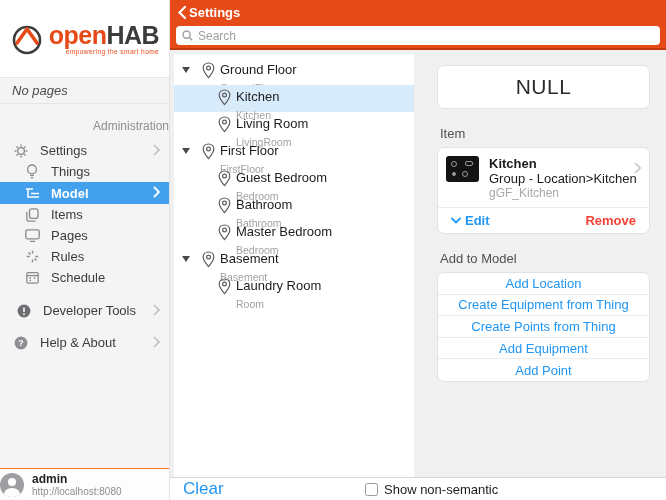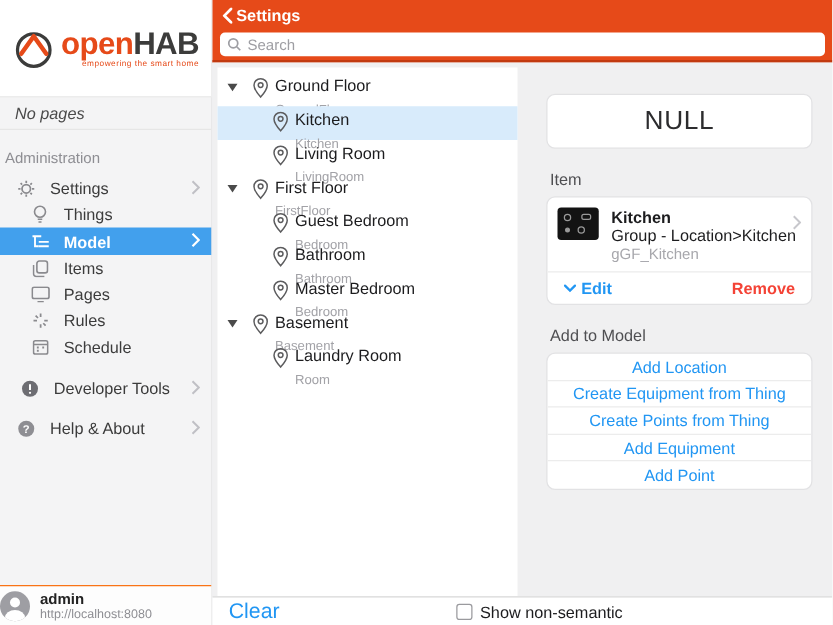--- a/index.html
+++ b/index.html
@@ -11,21 +11,21 @@
   .sidebar { position:absolute; left:0; top:0; width:170px; height:500px; background:#f4f4f5; border-right:1px solid #e3e3e5; }
   .logo-area { height:78px; background:#fff; display:flex; align-items:center; justify-content:center; border-bottom:1px solid #e6e6e6; }
   .logo-wrap { display:flex; align-items:center; }
   .logo-circle { margin-right:5px; }
   .logo-textcol { display:flex; flex-direction:column; align-items:flex-end; }
   .logo-text { font-size:25px; line-height:24px; font-weight:bold; letter-spacing:-0.5px; }
   .logo-text .lt-open { color:#e64a19; }
   .logo-text .lt-hab { color:#3c3c3b; }
   .logo-tagline { font-size:6.6px; color:#e64a19; letter-spacing:0.4px; margin-top:1px; }
   .no-pages { height:26px; line-height:26px; padding-left:12px; font-size:13px; font-style:italic; color:#4a4a4a; border-bottom:1px solid #e6e6e6; }
-  .admin-label { margin:15px 0 7px 4px; font-size:12px; color:#8e8e93; }
+  .admin-label { margin:15px 0 7px 4px; font-size:12px; color:#8e8e93;text-align:right; }
   .menu-row { position:relative; height:21px; display:flex; align-items:center; padding-left:13px; font-size:13px; color:#3c3c3c; cursor:default; }
   .menu-row.sub { padding-left:24px; }
   .menu-row .mi { width:16px; height:16px; margin-right:11px; display:flex; align-items:center; justify-content:center; flex:0 0 16px; }
   .menu-row .chev { position:absolute; right:9px; top:4px; }
   .menu-row.active { background:#42a0ed; color:#fff; font-weight:bold; height:22px; }
   .mt-dev { margin-top:12px;padding-left:16px; }
   .mt-help { margin-top:11px; }
   .user-box { position:absolute; left:0; bottom:0; width:169px; height:32px; background:#fdfdfd; border-top:1px solid #f97316; display:flex; align-items:center; }
   .avatar { width:24px; height:24px; border-radius:50%; background:#9e9ea3; position:relative; overflow:hidden; flex:0 0 24px; }
   .avatar .head { position:absolute; left:8px; top:5px; width:8px; height:8px; border-radius:50%; background:#fff; }
@@ -57,21 +57,21 @@
   .lvl1 .tr-pin { left:44px; }
   .tr-text { position:absolute; top:2px; }
   .lvl0 .tr-text { left:46px; }
   .lvl1 .tr-text { left:62px; }
   .t-title { font-size:13px; color:#1c1c1e; line-height:14px; }
   .t-sub { font-size:10.5px; color:#a2a2a7; line-height:11px; }
 
   
   .right-panel { position:absolute; left:267px; top:0; width:213px; }
   .card { background:#fff; border:1px solid #e2e2e4; border-radius:7px; overflow:hidden; }
-  .null-card { margin-top:25px; height:44px; display:flex; align-items:center; justify-content:center; font-size:21px; color:#2c2c2e; letter-spacing:0.5px; }
+  .null-card { margin-top:15px; height:44px; display:flex; align-items:center; justify-content:center; font-size:21px; color:#2c2c2e; letter-spacing:0.5px; }
   .section-label { margin:17px 0 6px 3px; font-size:13px; color:#4f4f52; }
   .item-main { position:relative; display:flex; padding:8px 8px 7px 8px; }
   .thumb { width:33px; height:26px; background:#131313; border-radius:3px; position:relative; flex:0 0 33px; }
   .thumb i { position:absolute; border:1px solid #9a9a9a; border-radius:50%; }
   .thumb .c1 { left:5px; top:5px; width:6px; height:6px; }
   .thumb .c2 { left:19px; top:5px; width:8px; height:5px; border-radius:2px; }
   .thumb .c3 { left:6px; top:16px; width:4px; height:4px; background:#9a9a9a; }
   .thumb .c4 { left:16px; top:15px; width:6px; height:6px; }
   .item-meta { margin-left:10px; }
   .item-name { font-size:13px; font-weight:bold; color:#1c1c1e; line-height:15px; }

